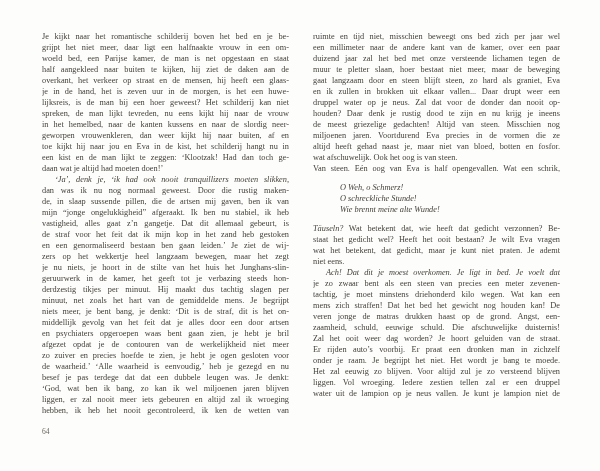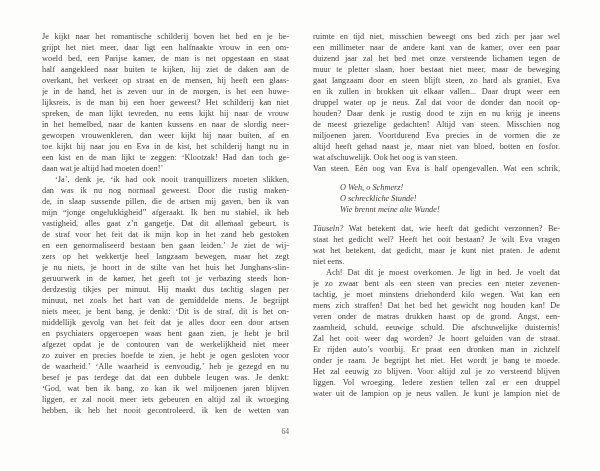--- a/index.html
+++ b/index.html
@@ -27,33 +27,33 @@
   .line {
     font-size: 8.3px;
     line-height: 11px;
     height: 11px;
     text-align: justify;
     text-align-last: justify;
     white-space: normal;
     overflow: hidden;
   }
   .line.e { text-align: center; text-align-last: left; }
-  .line.i { text-indent: 13px; }
+  .line.i { text-indent: 13px; font-style: italic; }
   .line.v {
     text-align: right;
     text-align-last: left;
     font-style: italic;
     padding-left: 27px;
   }
   .line.g { height: 8px; }
   .page-num {
     position: absolute;
     top: 427px;
     width: 247px;
-    text-align: right;
+    text-align: left;
     font-size: 7.6px;
     color: #6b675f;
   }
   .page-num.left  { left: 42px; }
   .page-num.right { left: 313px; margin-top: 44px; }
 </style>
 </head>
 <body>
 
 <div class="spread">
@@ -116,21 +116,21 @@
       <div class="line v">Wie brennt meine alte Wunde!</div>
       <div class="line g"></div>
       <div class="line j"><i>Täuseln?</i> Wat betekent dat, wie heeft dat gedicht verzonnen? Be-</div>
       <div class="line j">staat het gedicht wel? Heeft het ooit bestaan? Je wilt Eva vragen</div>
       <div class="line j">wat het betekent, dat gedicht, maar je kunt niet praten. Je ademt</div>
       <div class="line e">niet eens.</div>
       <div class="line i j">Ach! Dat dit je moest overkomen. Je ligt in bed. Je voelt dat</div>
       <div class="line j">je zo zwaar bent als een steen van precies een meter zevenen-</div>
       <div class="line j">tachtig, je moet minstens driehonderd kilo wegen. Wat kan een</div>
       <div class="line j">mens zich straffen! Dat het bed het gewicht nog houden kan! De</div>
-      <div class="line j">veren onder de matras drukken haast op de grond. Angst, een-</div>
+      <div class="line j">veren jonge de matras drukken haast op de grond. Angst, een-</div>
       <div class="line j">zaamheid, schuld, eeuwige schuld. Die afschuwelijke duisternis!</div>
       <div class="line j">Zal het ooit weer dag worden? Je hoort geluiden van de straat.</div>
       <div class="line j">Er rijden auto’s voorbij. Er praat een dronken man in zichzelf</div>
       <div class="line j">onder je raam. Je begrijpt het niet. Het wordt je bang te moede.</div>
       <div class="line j">Het zal eeuwig zo blijven. Voor altijd zul je zo versteend blijven</div>
       <div class="line j">liggen. Vol wroeging. Iedere zestien tellen zal er een druppel</div>
       <div class="line j">water uit de lampion op je neus vallen. Je kunt je lampion niet de</div>
     </div>
 
   <div class="page-num left">64</div>

